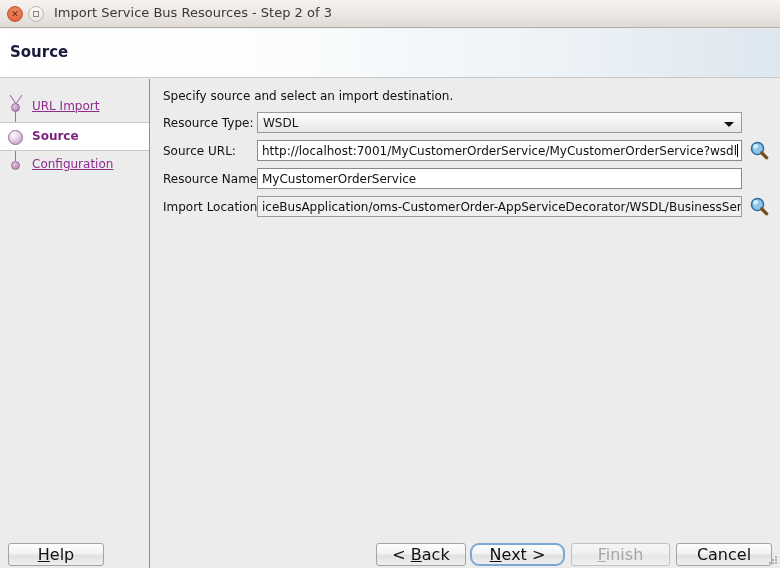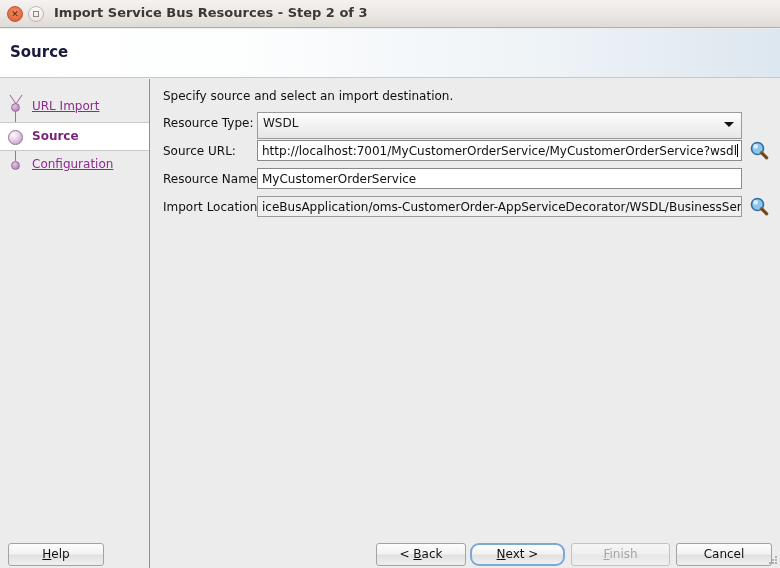--- a/index.html
+++ b/index.html
@@ -59,21 +59,21 @@
     position: absolute;
     left: 4px; top: 4px;
     width: 6px; height: 6px;
     border: 1px solid #8d8680;
     box-sizing: border-box;
   }
   .title-text {
     position: absolute;
     left: 54px; top: 5px;
     font-size: 13px;
-    font-weight: bold;
+    font-weight: normal;
     color: #3b3836;
     white-space: nowrap;
   }
 
   
   .header {
     position: absolute;
     left: 0; top: 29px;
     width: 780px; height: 49px;
     background: linear-gradient(to right, #ffffff 0%, #fdfefe 30%, #eef3f7 70%, #dde7ef 100%);
@@ -178,21 +178,21 @@
   .field-label {
     position: absolute;
     left: 12px; top: 4px;
     font-size: 12px;
     color: #101010;
     white-space: nowrap;
   }
   .combo {
     position: absolute;
     left: 106px; top: 0;
-    width: 485px; height: 27px;
+    width: 485px; height: 21px;
     background: linear-gradient(to bottom, #fdfdfd 0%, #f3f3f3 45%, #e6e6e6 100%);
     border: 1px solid #9a9a9a;
     box-sizing: border-box;
     padding-left: 36px;
   }
   .combo-text {
     position: absolute;
     left: 5px; top: 3px;
     font-size: 12px;
     color: #1a1a1a;
@@ -242,21 +242,21 @@
   }
 
   
   .btn {
     position: absolute;
     height: 23px;
     background: linear-gradient(to bottom, #fdfdfd 0%, #f2f2f2 48%, #e0e0e0 52%, #efefef 100%);
     border: 1px solid #a3a3a3;
     border-radius: 3px;
     box-sizing: border-box;
-    font-size: 12px;
+    font-size: 16px;
     color: #101010;
     text-align: center;
     line-height: 21px;
     cursor: pointer;
   }
   .btn.default {
     border: 2px solid #7aa9d6;
     line-height: 19px;
   }
   .btn.disabled {

